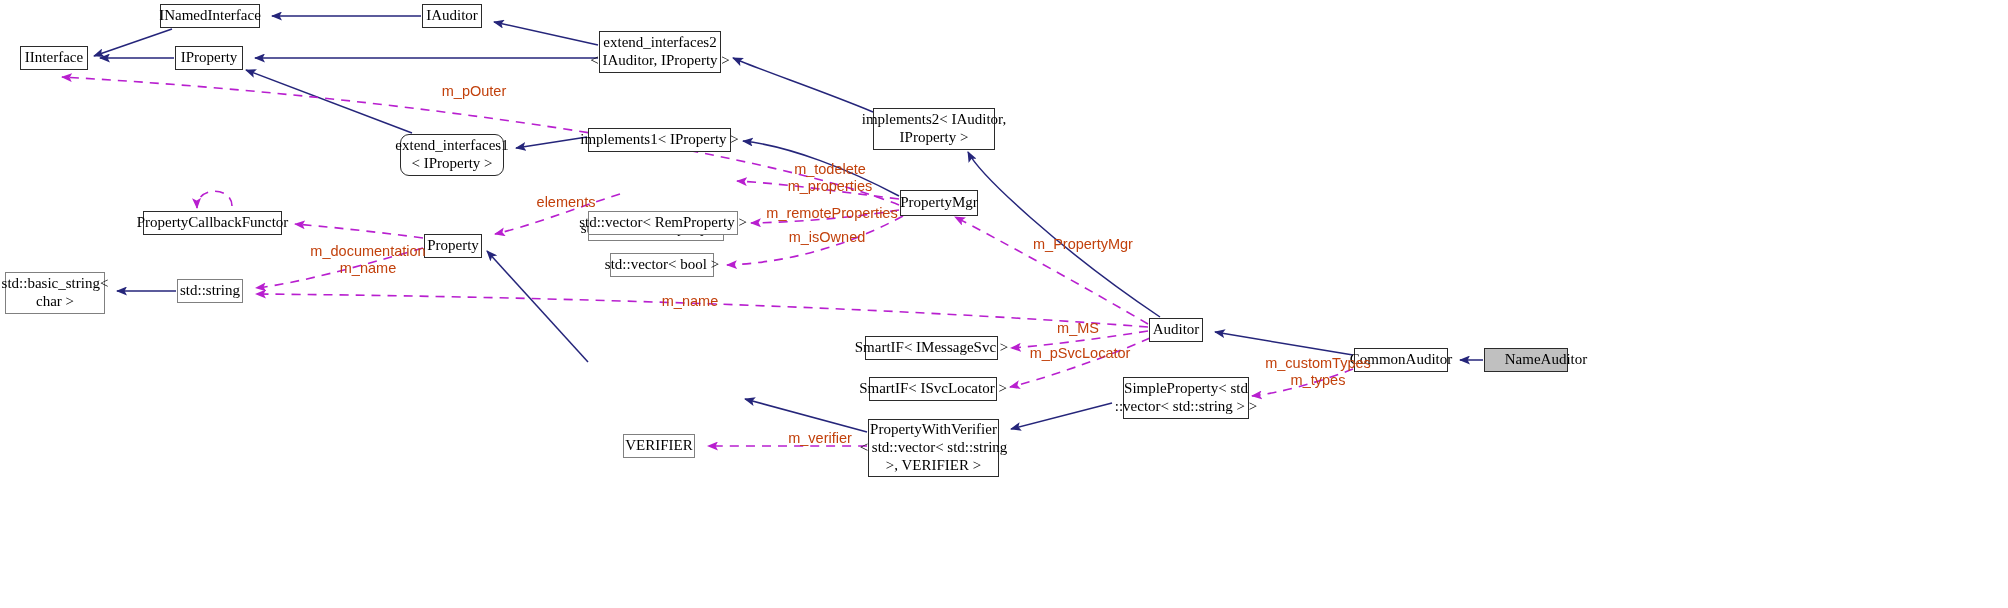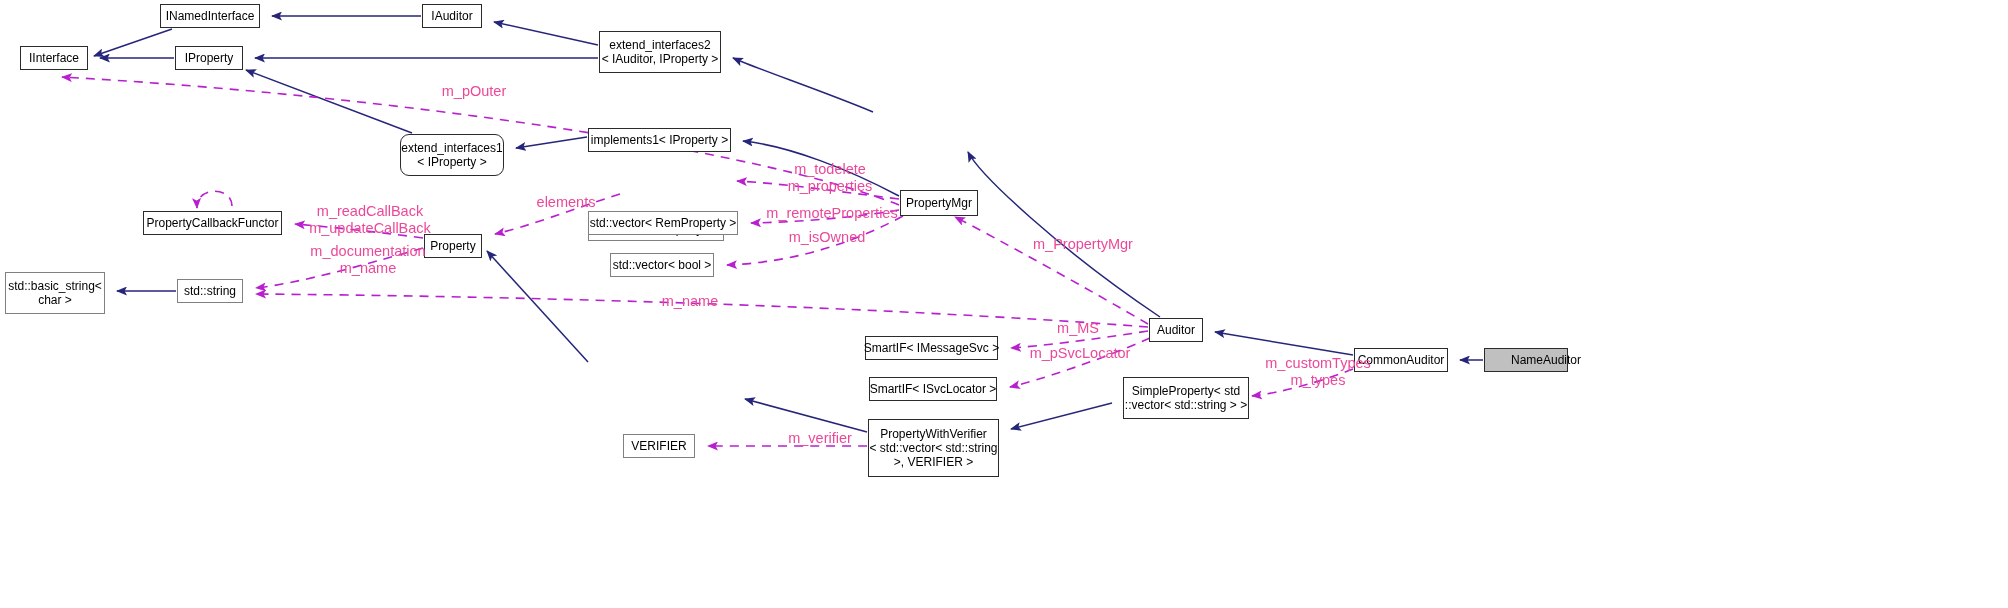--- a/index.html
+++ b/index.html
@@ -12,35 +12,36 @@
     overflow:hidden;
   }
   svg.edges{position:absolute;left:0;top:0;width:2008px;height:608px;}
   .node{
     position:absolute;
     box-sizing:border-box;
     display:flex;
     align-items:center;
     justify-content:center;
     text-align:center;
-    font-size:12px;
+    font-size:15px;
     line-height:1.18;
     color:#000000;
     background:#ffffff;
     border:1px solid #808080;
     white-space:pre;
     z-index:5;
     padding:0 4px;
+    font-family:Liberation Serif, serif;
   }
   .node.solid{border:1px solid #2b2b2b;}
   .node.hl{background:#c0c0c0;border:1px solid #2b2b2b;}
   .edge-label{
     position:absolute;
     font-size:14.5px;
-    color:#ec4899;
+    color:#c2410c;
     white-space:pre;
     text-align:center;
     line-height:1.15;
     z-index:6;
     background:transparent;
   }
 </style>
 </head>
 <body>
 
@@ -128,20 +129,22 @@
 
   <div class="node solid" style="left:422px;top:4px;width:60px;height:24px;">IAuditor</div>
 
   <div class="node solid" style="left:20px;top:46px;width:68px;height:24px;">IInterface</div>
 
   <div class="node solid" style="left:175px;top:46px;width:68px;height:24px;">IProperty</div>
 
   <div class="node solid" style="left:599px;top:31px;width:122px;height:42px;">extend_interfaces2
 &lt; IAuditor, IProperty &gt;</div>
 
+  <div class="node solid" style="left:873px;top:108px;width:122px;height:42px;">implements2&lt; IAuditor,
+IProperty &gt;</div>
 
   <div class="node solid" style="left:400px;top:134px;width:104px;height:42px;border-radius:9px;">extend_interfaces1
 &lt; IProperty &gt;</div>
 
   <div class="node solid" style="left:588px;top:128px;width:143px;height:24px;text-align:center;">implements1&lt; IProperty &gt;</div>
 
   <div class="node" style="left:588px;top:169px;width:136px;height:24px;margin-top:48px;">std::vector&lt; Property * &gt;</div>
 
   <div class="node" style="left:588px;top:211px;width:150px;height:24px;">std::vector&lt; RemProperty &gt;</div>
 
@@ -183,22 +186,20 @@
   <div class="edge-label" style="left:760px;top:161px;width:140px;">m_todelete
 m_properties</div>
 
   <div class="edge-label" style="left:752px;top:205px;width:160px;">m_remoteProperties</div>
 
   <div class="edge-label" style="left:767px;top:229px;width:120px;">m_isOwned</div>
 
   <div class="edge-label" style="left:516px;top:194px;width:100px;">elements</div>
 
 
-  <div class="edge-label" style="left:290px;top:203px;width:160px;">m_readCallBack
-m_updateCallBack</div>
 
   <div class="edge-label" style="left:288px;top:243px;width:160px;">m_documentation
 m_name</div>
 
   <div class="edge-label" style="left:640px;top:293px;width:100px;">m_name</div>
 
   <div class="edge-label" style="left:1018px;top:236px;width:130px;">m_PropertyMgr</div>
 
   <div class="edge-label" style="left:1038px;top:320px;width:80px;">m_MS</div>
 

